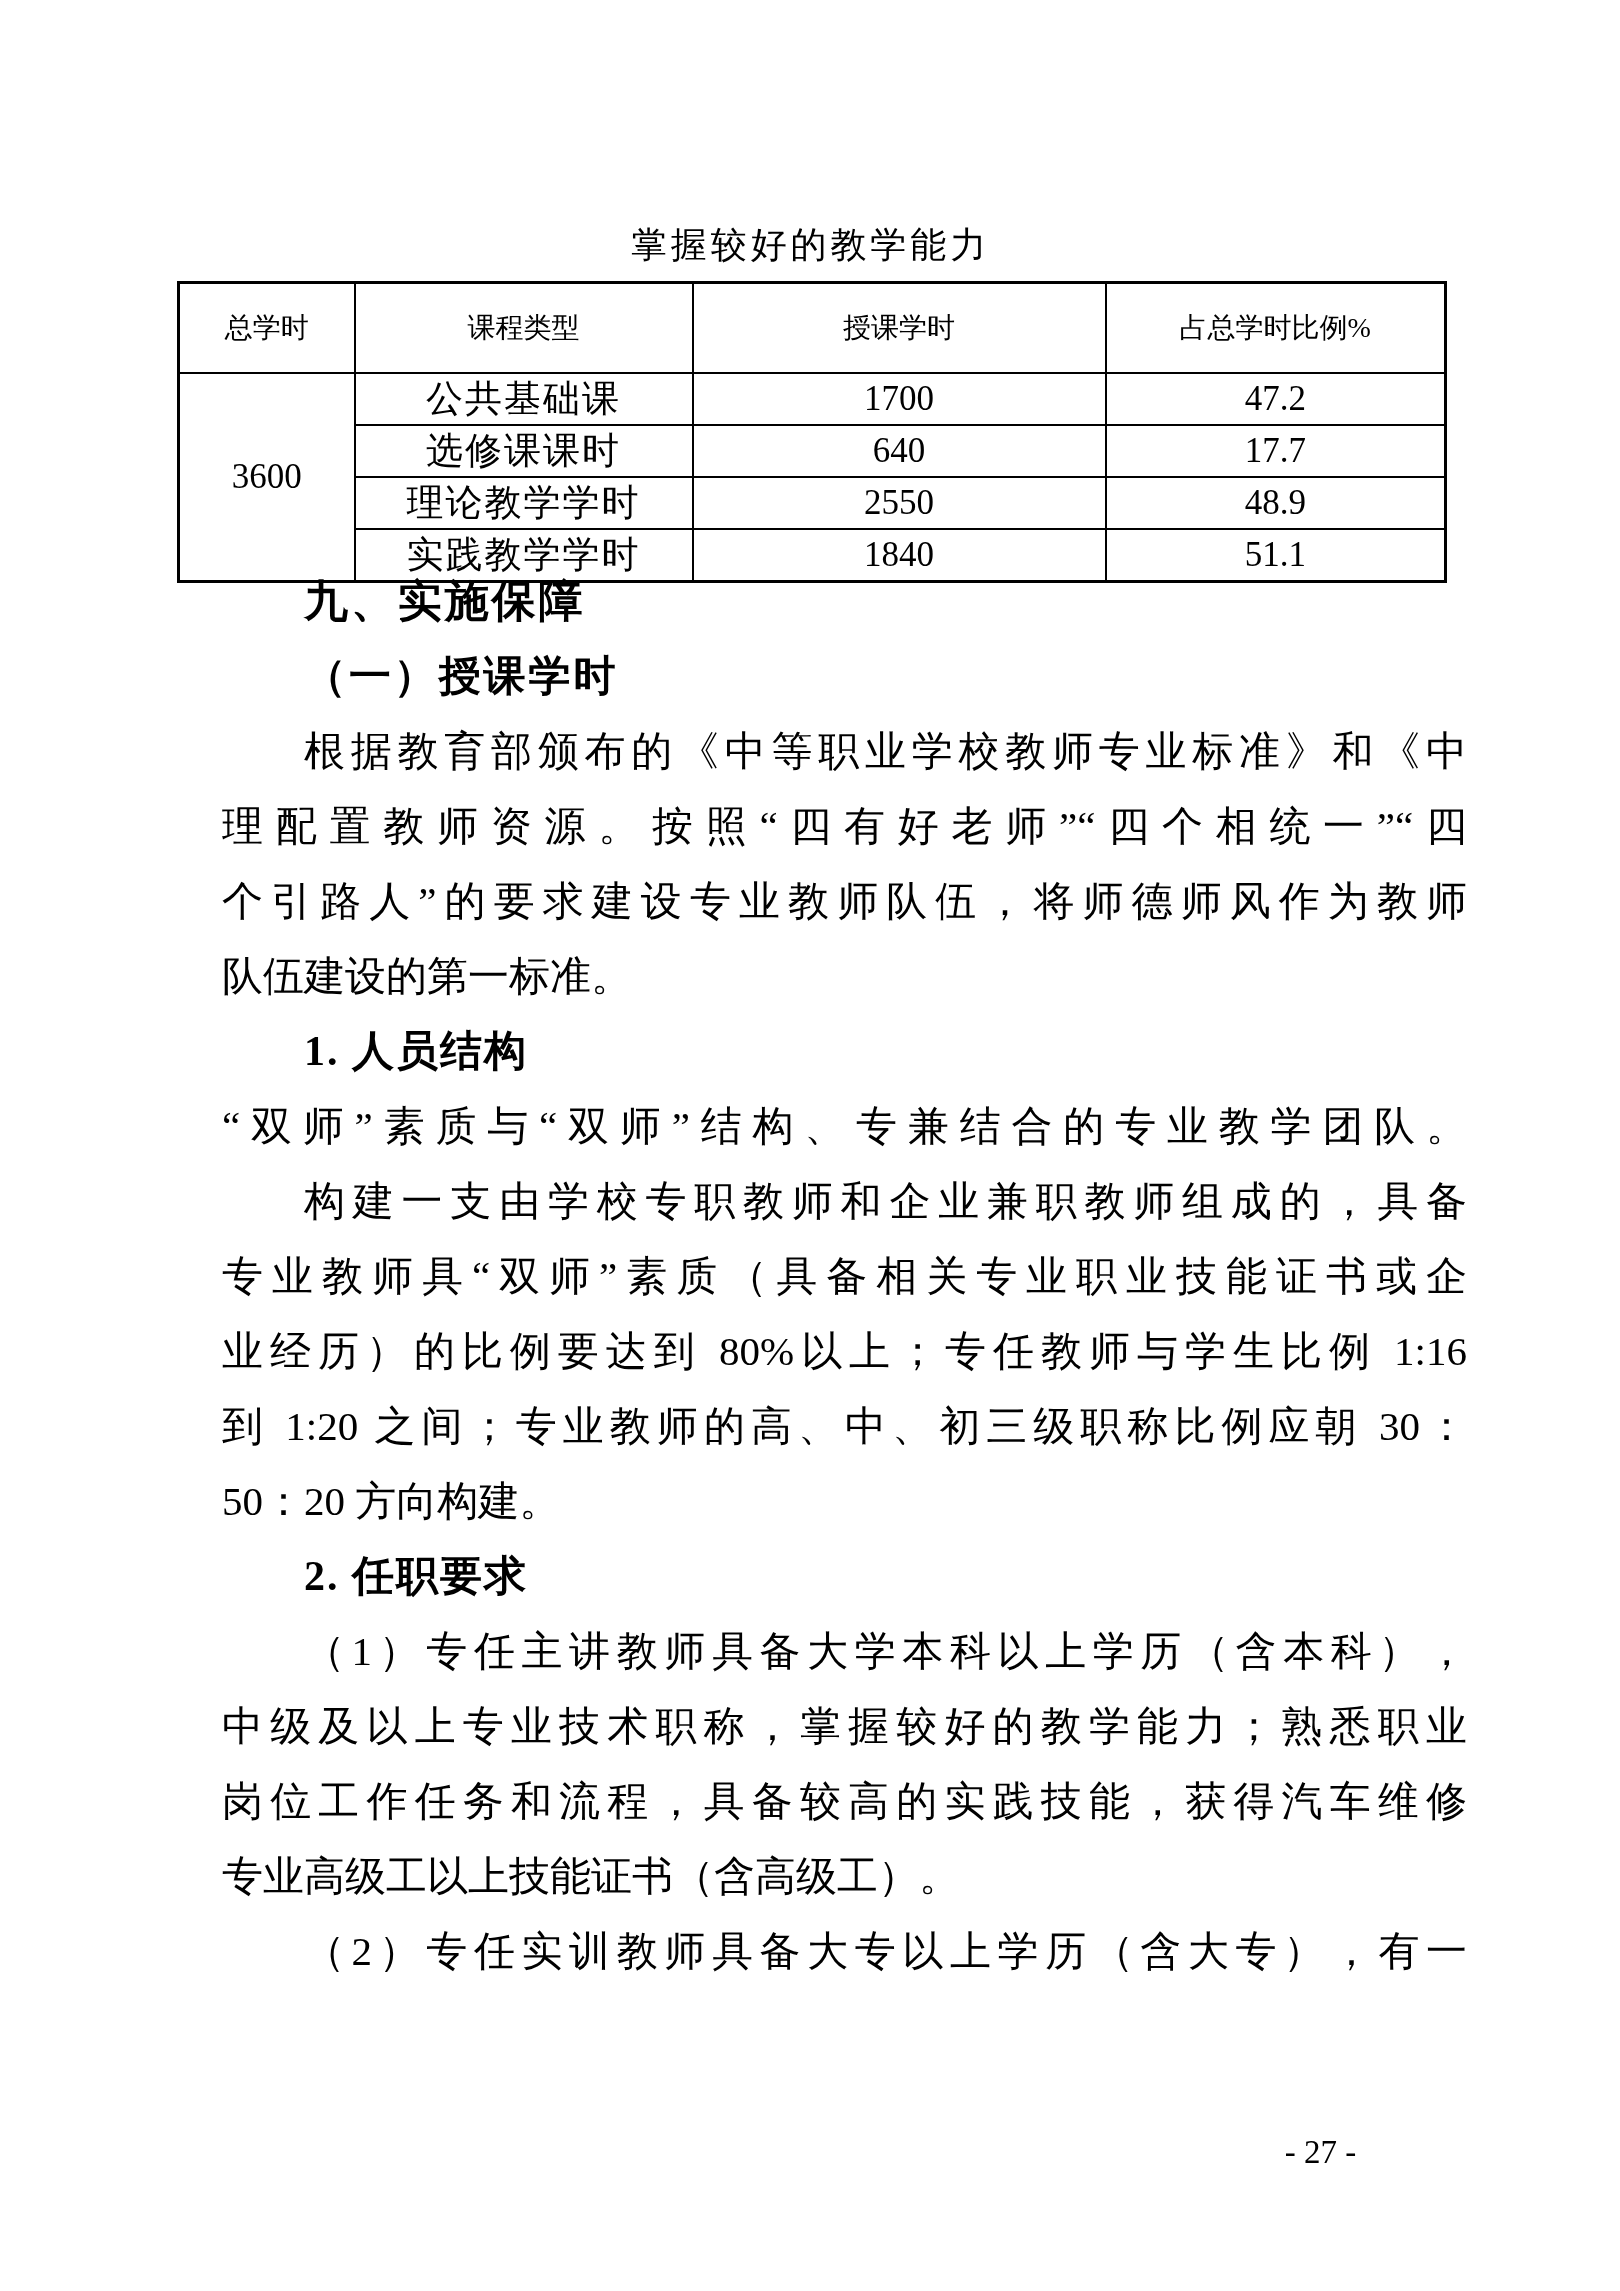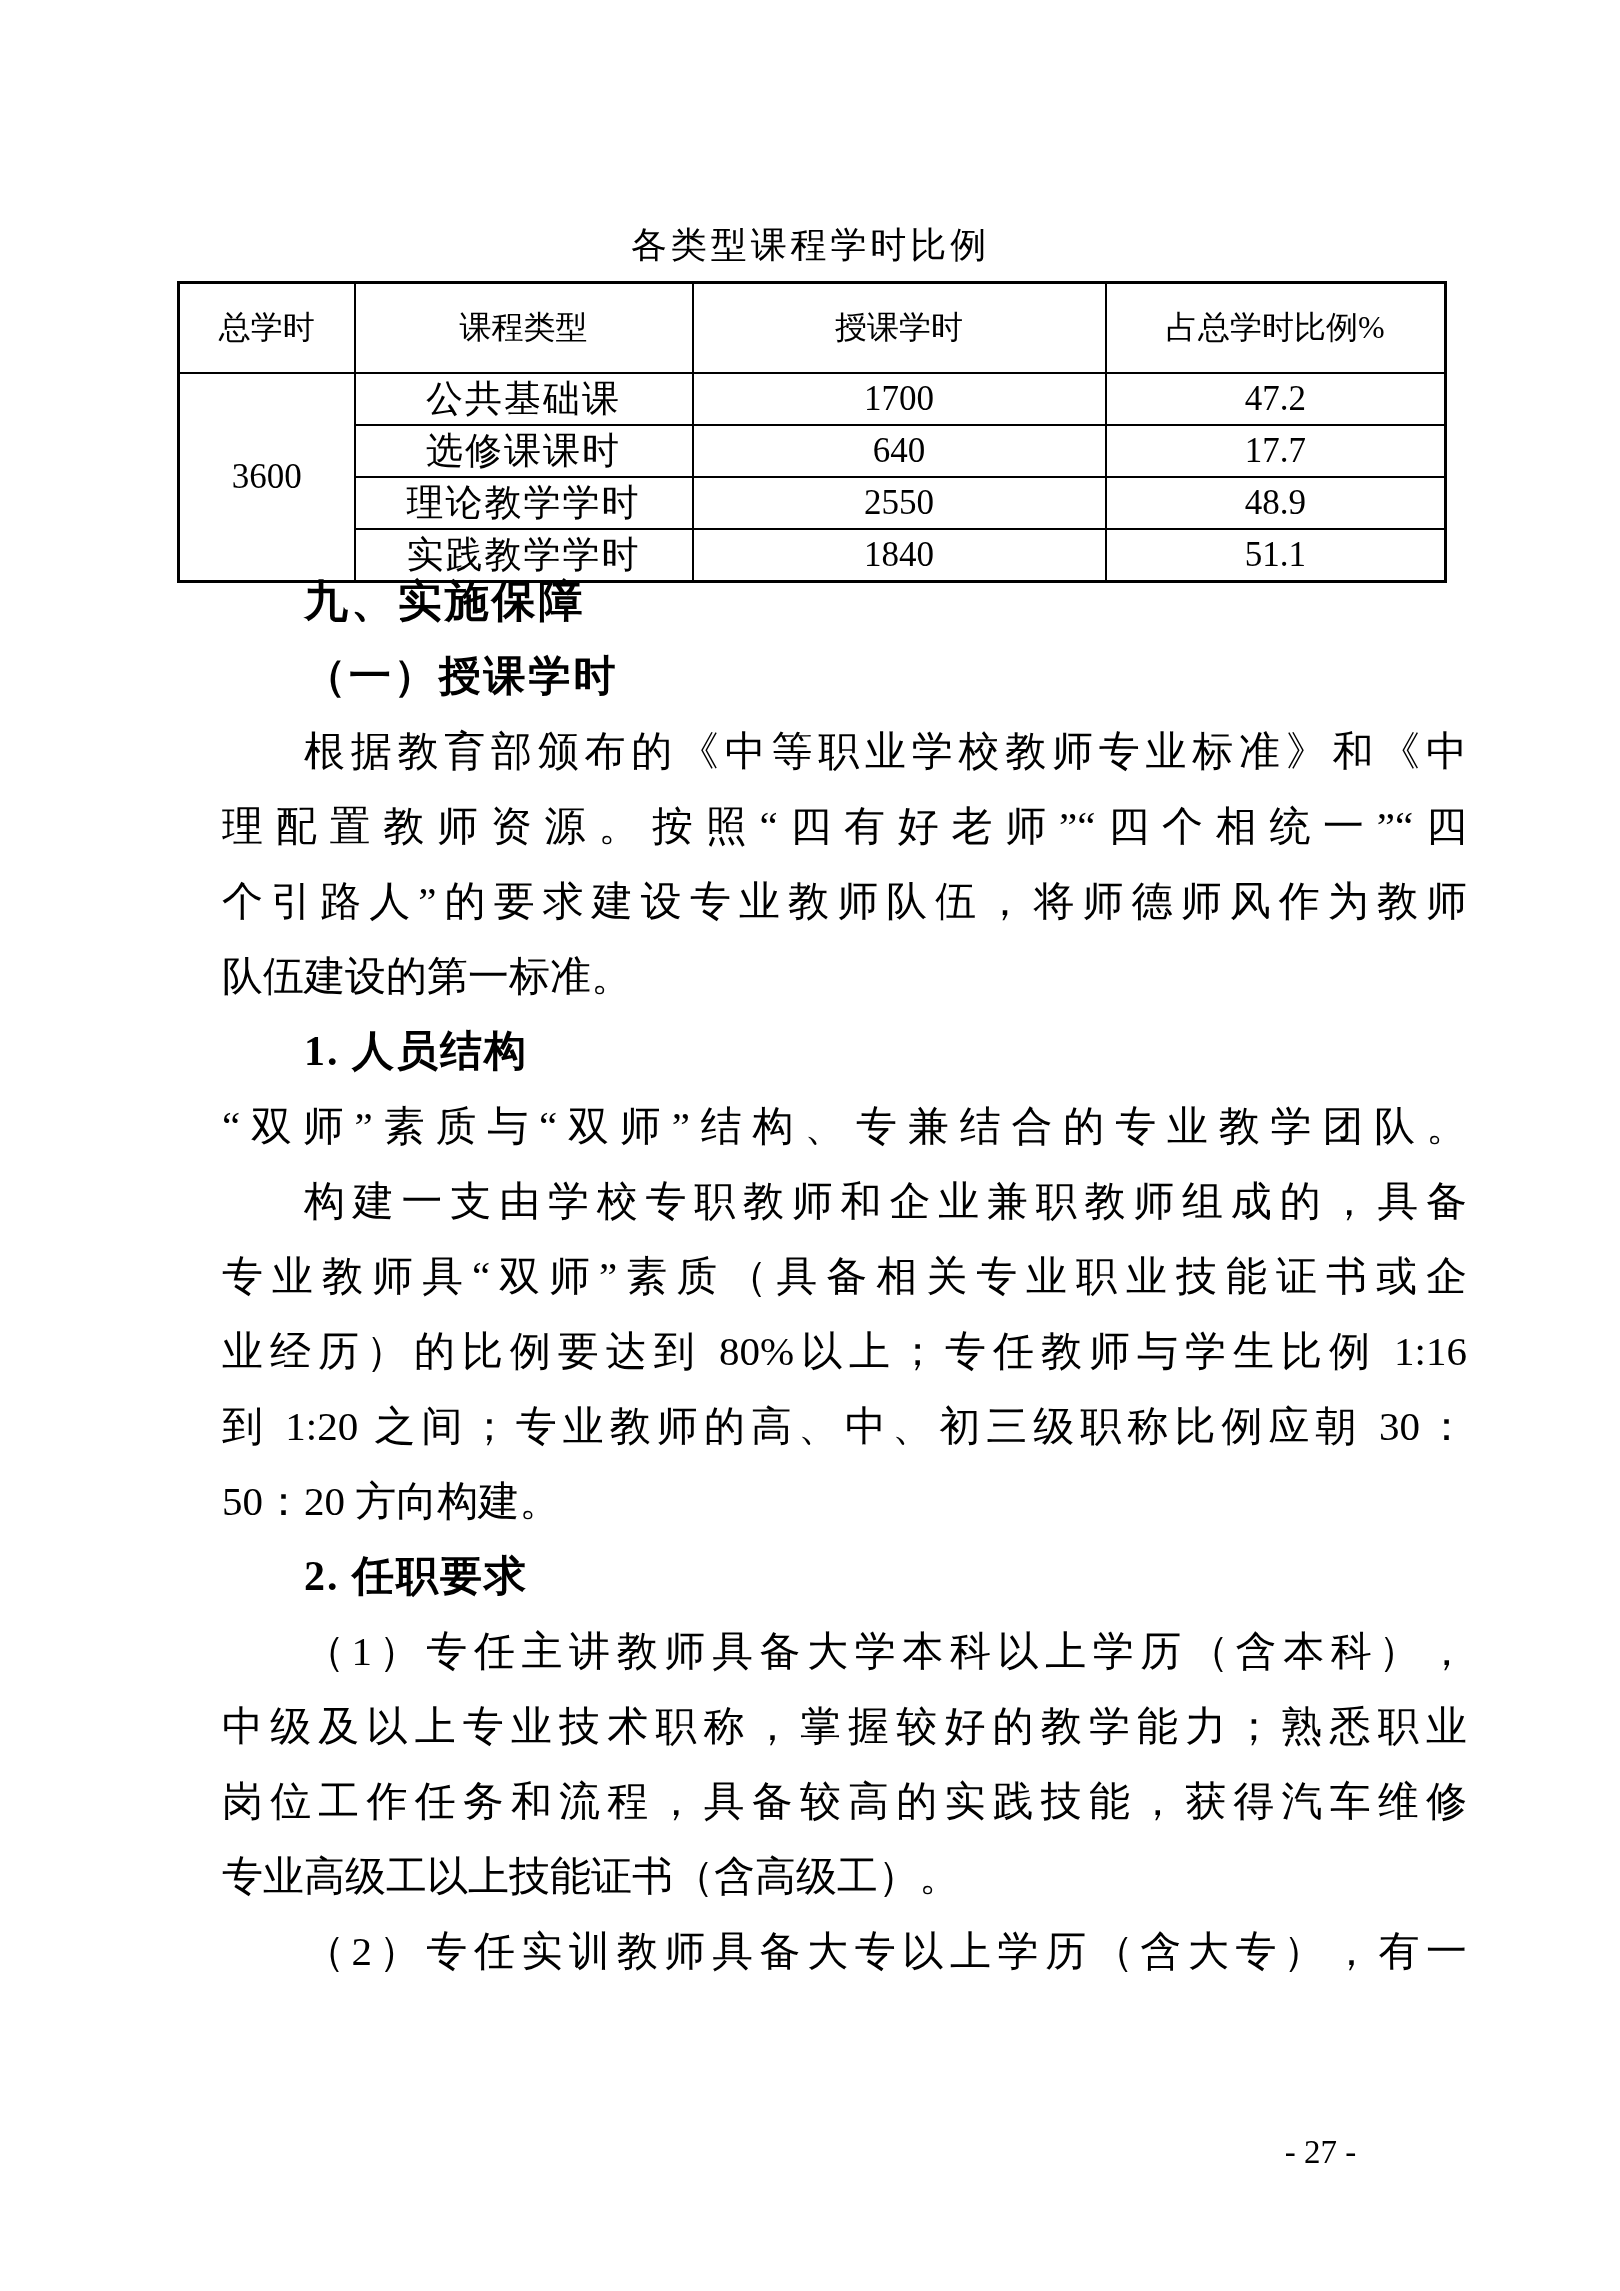--- a/index.html
+++ b/index.html
@@ -30,21 +30,21 @@
   }
   table.hours td,table.hours th{
     border:2px solid #000;
     text-align:center;
     vertical-align:middle;
     padding:0;
     font-weight:normal;
   }
   table.hours tr.hdr th{
     height:88px;
-    font-size:32px;
+    font-size:28px;
     border-bottom:2.9px solid #000;
   }
   table.hours tr.datarow td{height:44px;}
   td.ctype{font-size:37px;letter-spacing:2px;margin-left:46px;}
   td.num{font-size:35px;}
   td.total{font-size:35px;}
   .body-block{
     position:absolute;
     top:564px;left:222px;width:1245px;
   }
@@ -75,21 +75,21 @@
     line-height:47px;
     text-align:center;
     white-space:nowrap;
   }
 </style>
 </head>
 <body>
 
 <div class="page">
 
-  <div class="doc-title">各类型课程学时比例</div>
+  <div class="doc-title">掌握较好的教学能力</div>
 
   <table class="hours">
     <colgroup>
       <col style="width:176px">
       <col style="width:338px">
       <col style="width:413px">
       <col style="width:340px">
     </colgroup>
     <tbody>
         <tr class="hdr">

